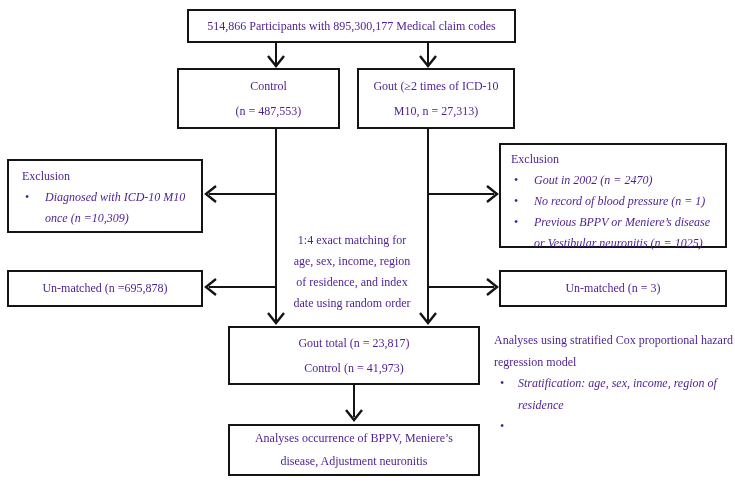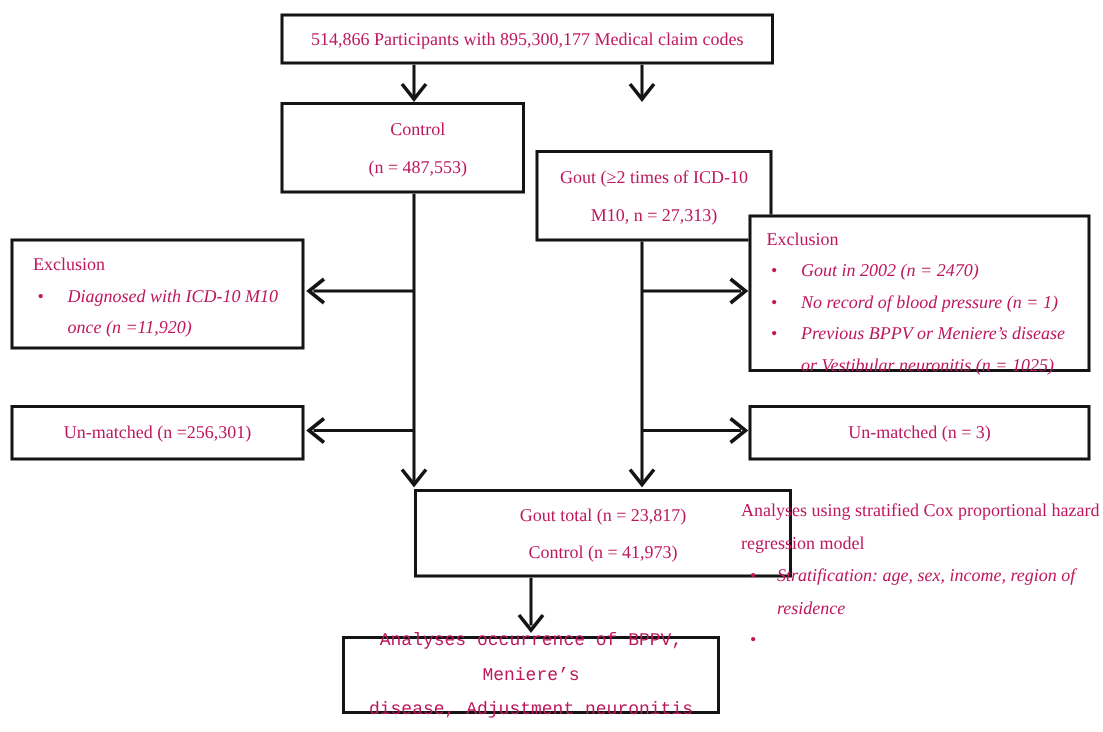--- a/index.html
+++ b/index.html
@@ -3,21 +3,21 @@
 <meta charset="utf-8">
 <style>
   html, body { margin: 0; padding: 0; background: #ffffff; }
   .canvas {
     position: relative;
     width: 735px;
     height: 488px;
     background: #ffffff;
     font-family: "Liberation Serif", serif;
     font-size: 12px;
-    color: #be185d;
+    color: #4c1d95;
     overflow: hidden;
   }
   .box {
     position: absolute;
     border: 2px solid #141414;
     background: #ffffff;
     box-sizing: border-box;
   }
   .center {
     display: flex;
@@ -27,28 +27,28 @@
     text-align: center;
   }
   .connectors {
     position: absolute;
     left: 0; top: 0;
     width: 735px; height: 488px;
     pointer-events: none;
   }
   
   .top-box        { left: 187px; top: 9px;   width: 329px; height: 34px; }
-  .control-box    { left: 187px; top: 68px;  width: 163px; height: 61px; line-height: 25px; padding-left: 20px; }
-  .gout-box       { left: 357px; top: 68px;  width: 158px; height: 61px; line-height: 25px; margin-top: 32px; }
+  .control-box    { left: 177px; top: 68px;  width: 163px; height: 61px; line-height: 25px; padding-left: 20px; }
+  .gout-box       { left: 357px; top: 68px;  width: 158px; height: 61px; line-height: 25px; }
   .excl-left-box  { left: 7px;   top: 159px; width: 196px; height: 74px; padding: 5px 6px 0 13px; line-height: 21px; }
   .excl-right-box { left: 499px; top: 143px; width: 228px; height: 105px; padding: 4px 4px 0 10px; line-height: 21px; }
   .unm-left-box   { left: 7px;   top: 270px; width: 196px; height: 37px; }
   .unm-right-box  { left: 499px; top: 270px; width: 228px; height: 37px; }
-  .total-box      { left: 228px; top: 326px; width: 252px; height: 59px; line-height: 25px; margin-left: 48px; }
-  .outcome-box    { left: 228px; top: 424px; width: 252px; height: 52px; line-height: 23px; font-family: Liberation Mono, monospace; }
+  .total-box      { left: 228px; top: 326px; width: 252px; height: 59px; line-height: 25px; }
+  .outcome-box    { left: 228px; top: 424px; width: 252px; height: 52px; line-height: 23px; }
 
   .match-note {
     position: absolute;
     left: 276px; top: 230px; width: 152px;
     text-align: center;
     line-height: 21px;
   }
   .analysis-note {
     position: absolute;
     left: 494px; top: 330px; width: 240px;
@@ -106,47 +106,53 @@
 
   <div class="box gout-box center">
     <div>Gout (≥2 times of ICD-10</div>
     <div>M10, n = 27,313)</div>
   </div>
 
   <div class="box excl-left-box">
     <div>Exclusion</div>
     <div class="bullet-row">
       <span class="bullet-marker">•</span>
-      <span class="bullet-text">Diagnosed with ICD-10 M10 once (n =11,920)</span>
+      <span class="bullet-text">Diagnosed with ICD-10 M10 once (n =10,309)</span>
     </div>
   </div>
 
   <div class="box excl-right-box">
     <div>Exclusion</div>
     <div class="bullet-row">
       <span class="bullet-marker">•</span>
       <span class="bullet-text">Gout in 2002 (n = 2470)</span>
     </div>
     <div class="bullet-row">
       <span class="bullet-marker">•</span>
       <span class="bullet-text">No record of blood pressure (n = 1)</span>
     </div>
     <div class="bullet-row">
       <span class="bullet-marker">•</span>
       <span class="bullet-text">Previous BPPV or Meniere’s disease or Vestibular neuronitis (n = 1025)</span>
     </div>
   </div>
 
   <div class="box unm-left-box center">
-    <div>Un-matched (n =256,301)</div>
+    <div>Un-matched (n =695,878)</div>
   </div>
   <div class="box unm-right-box center">
     <div>Un-matched (n = 3)</div>
   </div>
 
+  <div class="match-note">
+    <div>1:4 exact matching for</div>
+    <div>age, sex, income, region</div>
+    <div>of residence, and index</div>
+    <div>date using random order</div>
+  </div>
 
   <div class="box total-box center">
     <div>Gout total (n = 23,817)</div>
     <div>Control (n = 41,973)</div>
   </div>
 
   <div class="box outcome-box center">
     <div>Analyses occurrence of BPPV, Meniere’s</div>
     <div>disease, Adjustment neuronitis</div>
   </div>

